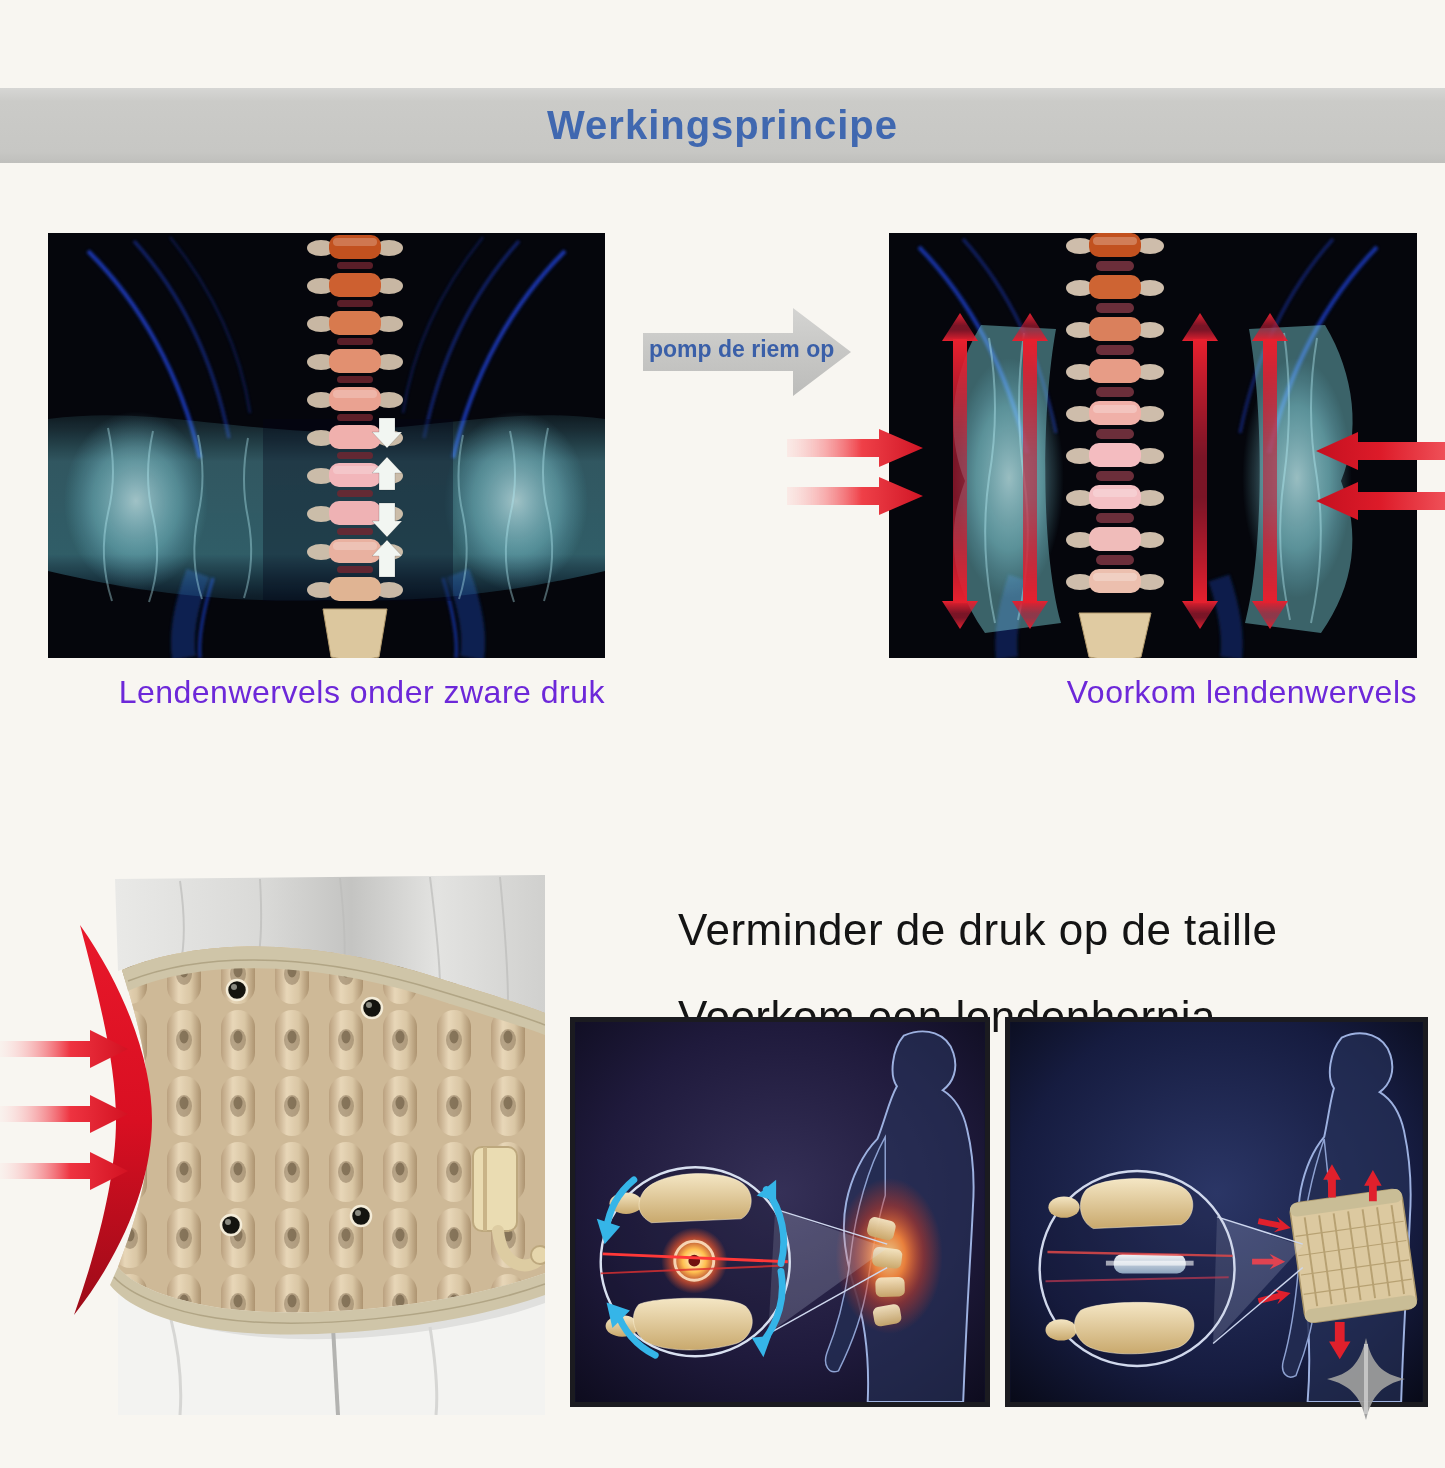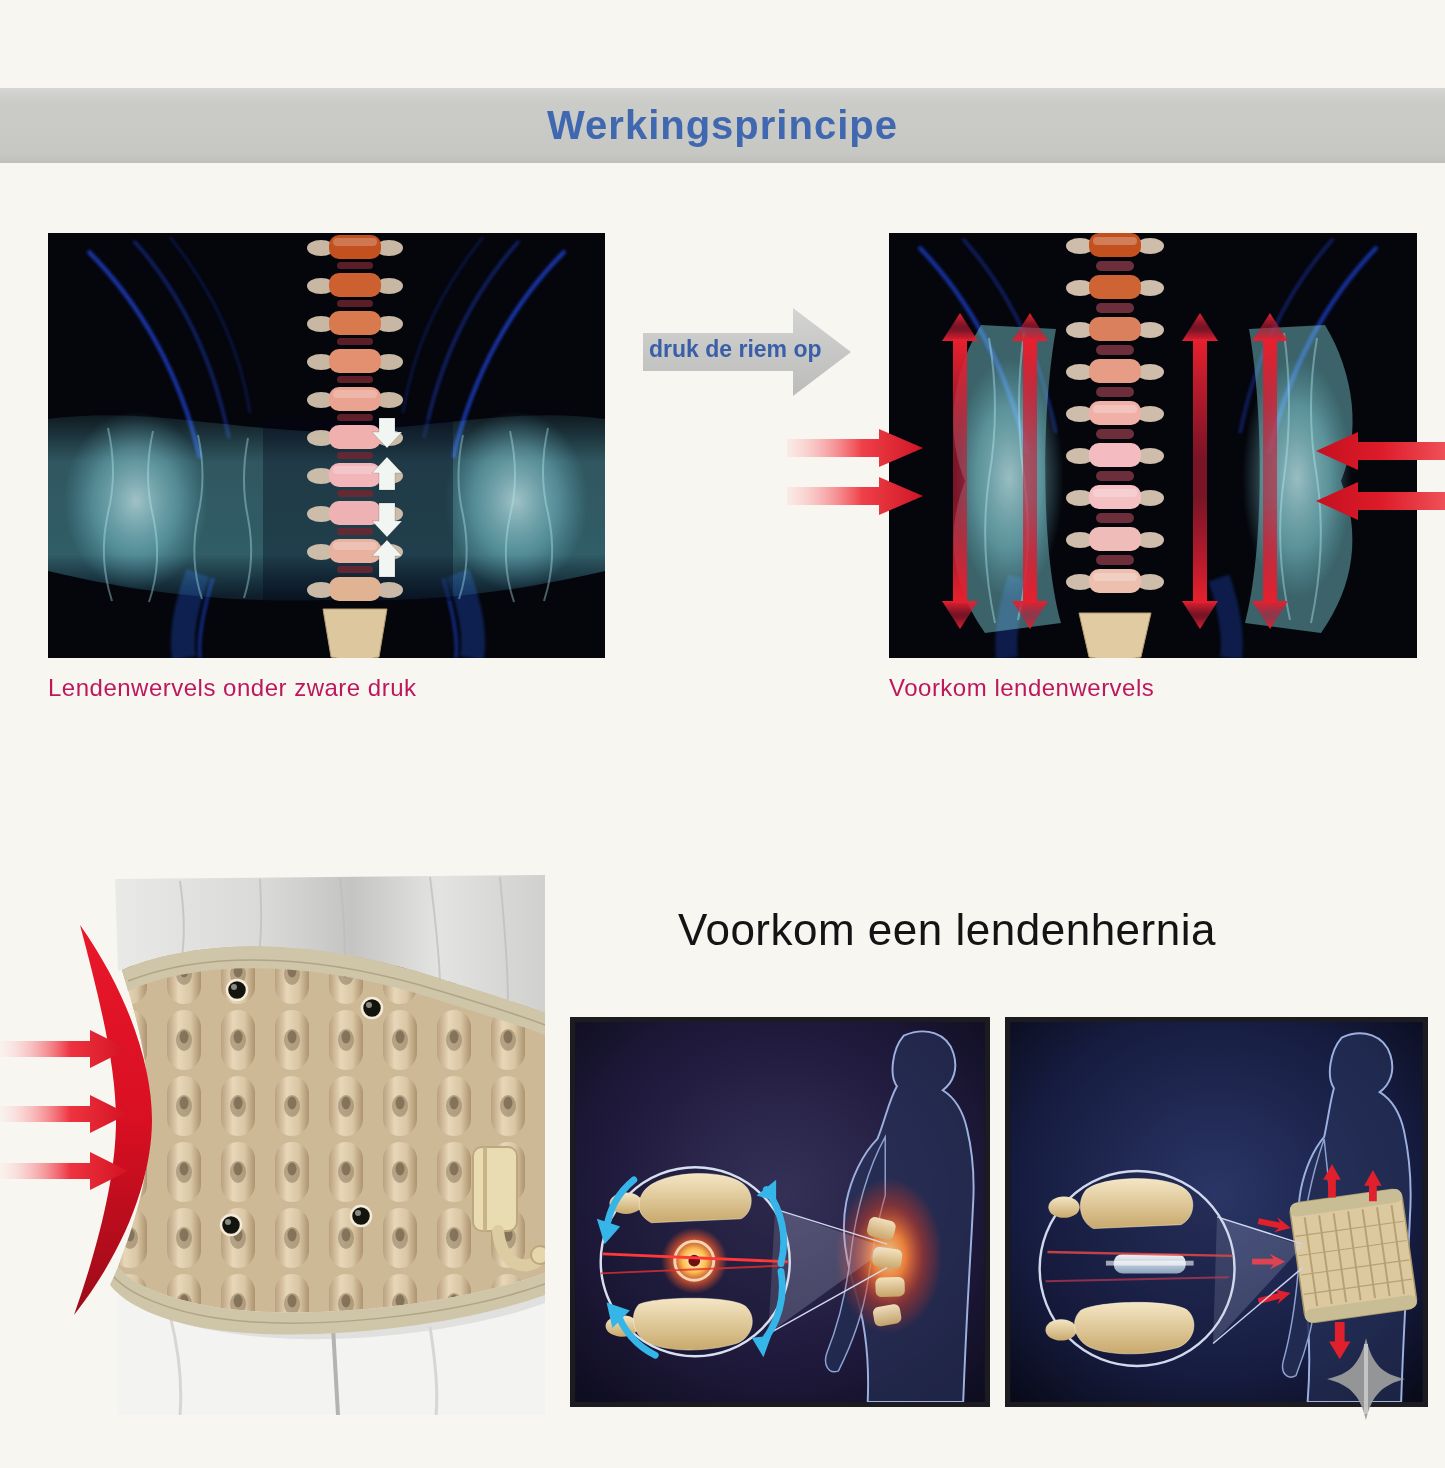--- a/index.html
+++ b/index.html
@@ -7,21 +7,21 @@
        font-family:"Liberation Sans", sans-serif;overflow:hidden;}
   .abs{position:absolute;}
 
   
   .banner{left:0;top:88px;width:1445px;height:75px;
           background:linear-gradient(#d6d6d4 0%,#cbcbc8 18%,#c7c7c4 85%,#bfbfbc 100%);
           display:flex;align-items:center;justify-content:center;}
   .banner h1{margin:0;font-size:40px;font-weight:bold;color:#4068b0;letter-spacing:1px;}
 
   
-  .caption{font-size:24px;color:#be185d;text-align:left;letter-spacing:.5px;}
+  .caption{font-size:32px;color:#6d28d9;text-align:right;letter-spacing:.5px;}
   .cap-left{left:48px;top:674px;width:557px;}
   .cap-right{left:889px;top:674px;width:528px;}
   .headline{left:678px;top:886px;width:720px;font-size:44px;color:#141414;
             line-height:87px;letter-spacing:.5px;}
 
   
   .pump{left:643px;top:299px;width:212px;height:106px;}
   .pump-label{position:absolute;left:6px;top:37px;font-size:23px;font-weight:bold;
               color:#3a5fa8;white-space:nowrap;}
 
@@ -166,21 +166,21 @@
   <svg width="212" height="106" viewBox="0 0 212 106">
     <defs>
         <linearGradient id="grayA" x1="0" y1="0" x2="0" y2="1">
       <stop offset="0" stop-color="#d4d4d2"></stop>
           <stop offset=".5" stop-color="#c7c7c5"></stop>
           <stop offset="1" stop-color="#bcbcba"></stop>
     </linearGradient>
       </defs>
     <polygon points="0,34 150,34 150,9 208,53 150,97 150,72 0,72" fill="url(#grayA)"></polygon>
   </svg>
-  <span class="pump-label">druk de riem op</span>
+  <span class="pump-label">pomp de riem op</span>
 </div>
 
 <svg class="abs" style="left:889px;top:233px" width="528" height="425" viewBox="0 0 528 425">
   <defs>
     <linearGradient id="vRed" x1="0" y1="0" x2="0" y2="1">
       <stop offset="0" stop-color="#e8202e"></stop>
         <stop offset=".45" stop-color="rgba(195,30,55,0.62)"></stop>
       <stop offset=".6" stop-color="rgba(195,30,55,0.62)"></stop>
         <stop offset="1" stop-color="#e8202e"></stop>
     </linearGradient>
@@ -423,20 +423,21 @@
   <path d="M80,50 C128,118 152,190 152,245 C152,302 126,374 74,440 C98,372 116,302 116,245 C116,188 98,118 80,50 Z" fill="url(#arcG)"></path>
 
   <g fill="url(#pArrow)">
     <polygon points="0,166 90,166 90,155 128,174 90,193 90,182 0,182"></polygon>
     <polygon points="0,231 90,231 90,220 128,239 90,258 90,247 0,247"></polygon>
     <polygon points="0,288 90,288 90,277 128,296 90,315 90,304 0,304"></polygon>
   </g>
 </svg>
 
 <div class="abs headline">
+  <div>Verminder de druk op de taille</div>
   <div>Voorkom een lendenhernia</div>
 </div>
 
 <svg class="abs framed" style="left:570px;top:1017px" width="420" height="390" viewBox="0 0 420 390">
   <defs>
     <radialGradient id="bg1g" cx=".5" cy=".45" r=".8">
       <stop offset="0" stop-color="#353057"></stop>
         <stop offset=".55" stop-color="#1f1a3c"></stop>
         <stop offset="1" stop-color="#0a0918"></stop>
     </radialGradient>

